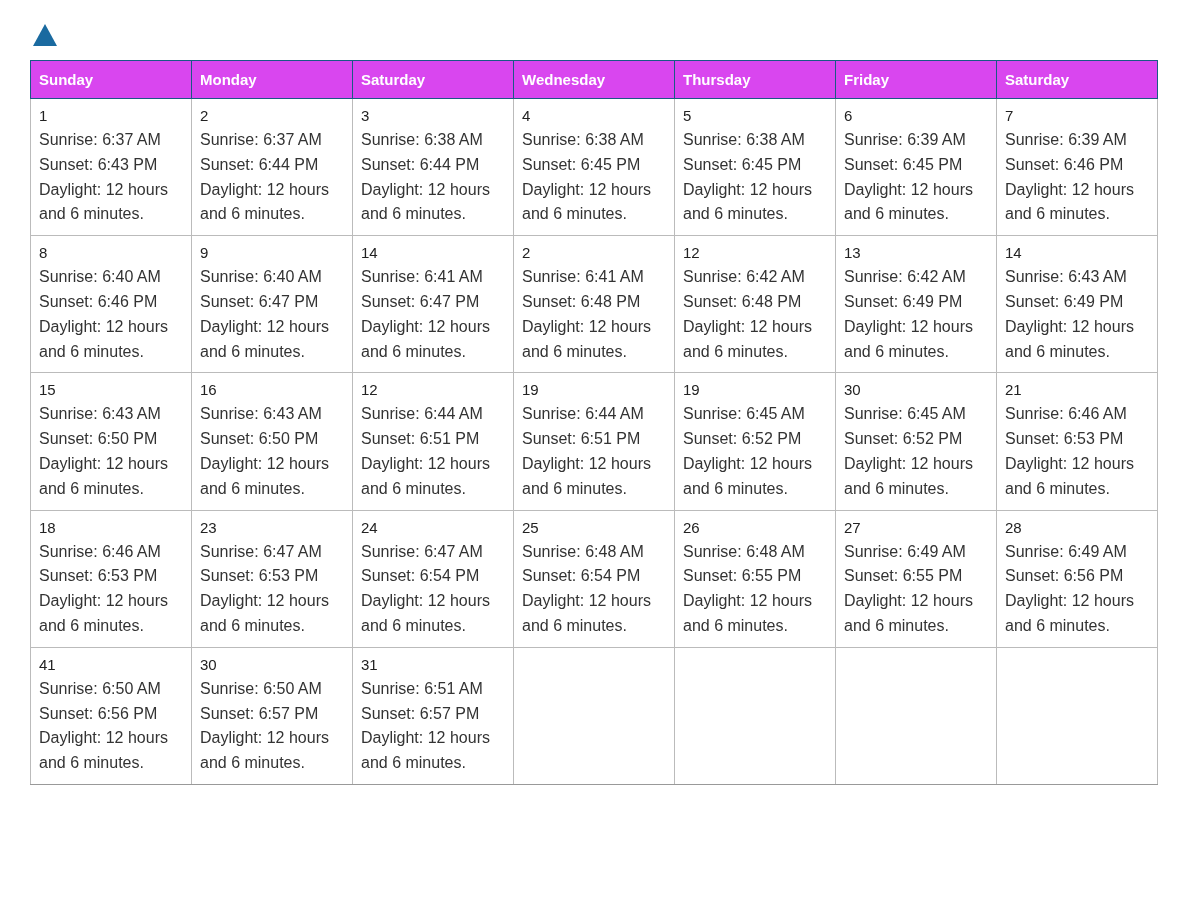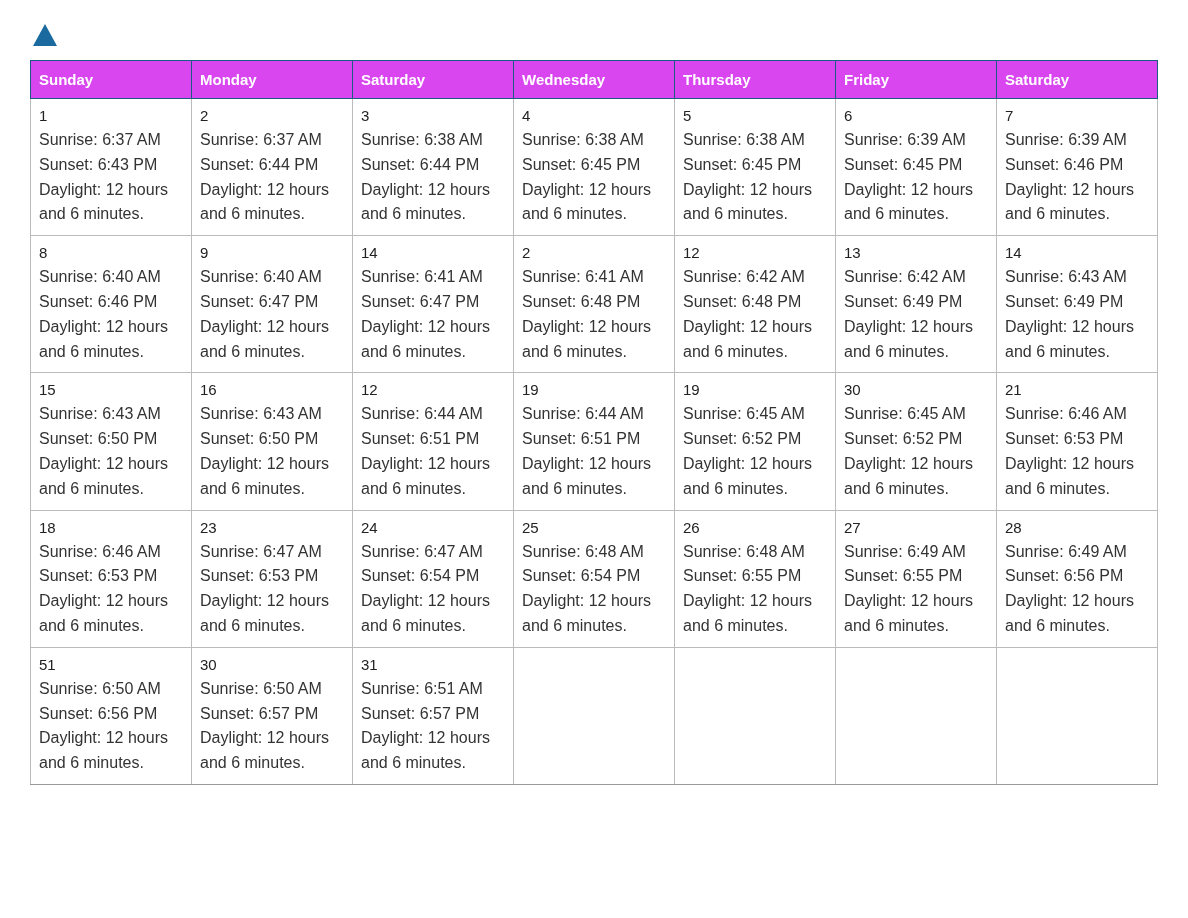--- a/index.html
+++ b/index.html
@@ -250,21 +250,21 @@
           <span class="day-number">27</span>
           <div class="day-info">Sunrise: 6:49 AM<br>Sunset: 6:55 PM<br>Daylight: 12 hours<br>and 6 minutes.</div>
         </td>
         <td>
           <span class="day-number">28</span>
           <div class="day-info">Sunrise: 6:49 AM<br>Sunset: 6:56 PM<br>Daylight: 12 hours<br>and 6 minutes.</div>
         </td>
       </tr>
       <tr>
         <td>
-          <span class="day-number">51</span>
+          <span class="day-number">41</span>
           <div class="day-info">Sunrise: 6:50 AM<br>Sunset: 6:56 PM<br>Daylight: 12 hours<br>and 6 minutes.</div>
         </td>
         <td>
           <span class="day-number">30</span>
           <div class="day-info">Sunrise: 6:50 AM<br>Sunset: 6:57 PM<br>Daylight: 12 hours<br>and 6 minutes.</div>
         </td>
         <td>
           <span class="day-number">31</span>
           <div class="day-info">Sunrise: 6:51 AM<br>Sunset: 6:57 PM<br>Daylight: 12 hours<br>and 6 minutes.</div>
         </td>

